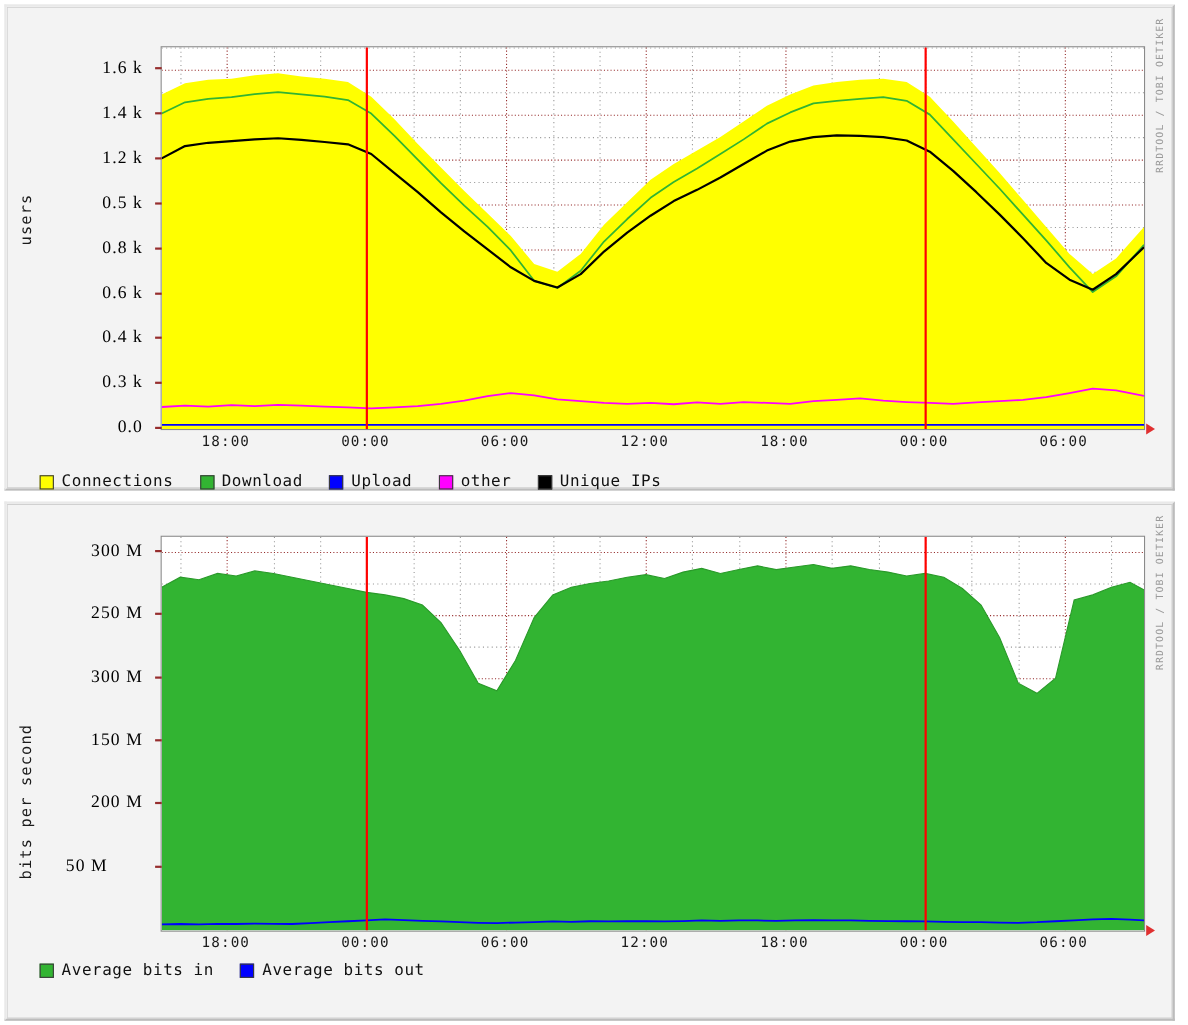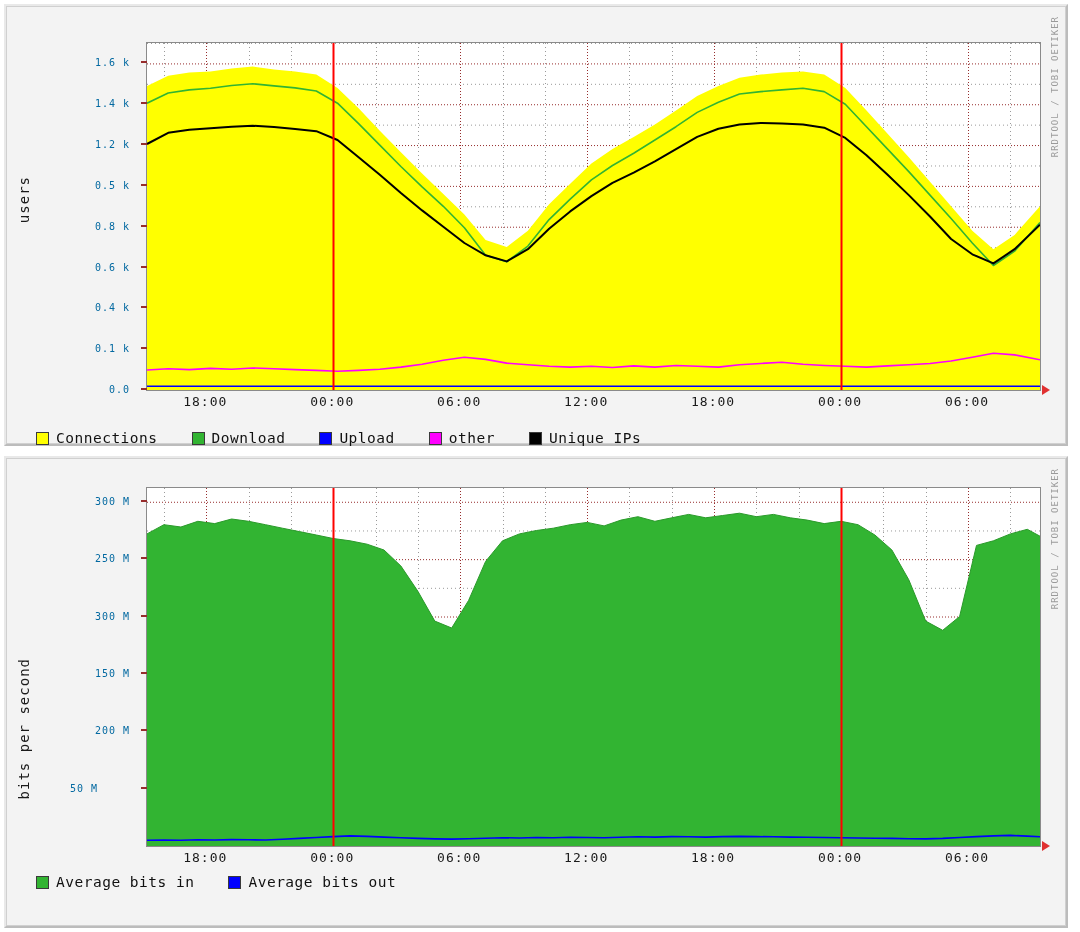--- a/index.html
+++ b/index.html
@@ -39,31 +39,31 @@
   }
 
   
   .plot{position:absolute;background:#ffffff;overflow:hidden;}
   .plot .svgwrap{position:absolute;inset:0;}
   svg{display:block;}
 
   
   .ylab{
     position:absolute;text-align:right;
-    font-size:10px;color:#0369a1;letter-spacing:1px;
-    transform:translateY(-50%);white-space:nowrap;
+    font-size:16px;color:#000000;letter-spacing:1px;
+    transform:translateY(-50%);white-space:nowrap;font-family:Liberation Serif, serif;
   }
   
   .xlab{
     position:absolute;font-size:13px;color:#1a1a1a;letter-spacing:1px;
     transform:translateX(-50%);white-space:nowrap;
   }
 
   
-  .legend{position:absolute;display:flex;align-items:flex-end;gap:16px;}
+  .legend{position:absolute;display:flex;align-items:flex-end;gap:6px;}
   .lg-item{display:flex;align-items:center;margin-right:18px;}
   .swatch{
     width:13px;height:13px;border:1px solid #3a3a3a;margin-right:7px;
     box-sizing:border-box;flex:0 0 auto;
   }
   .lg-text{font-size:14.5px;color:#111;letter-spacing:0.5px;white-space:nowrap;}
 
   
   .arrow{position:absolute;width:0;height:0;
     border-top:5px solid transparent;border-bottom:5px solid transparent;
@@ -127,21 +127,21 @@
             <path d="M 0.0 327.0 L 21.2 325.8 L 42.3 326.6 L 63.5 325.4 L 84.6 326.2 L 105.8 325.0 L 127.0 325.8 L 148.1 326.6 L 169.3 327.4 L 190.5 328.2 L 211.6 327.4 L 232.8 326.2 L 253.9 324.1 L 275.1 321.3 L 296.3 317.2 L 317.4 314.3 L 338.6 316.4 L 359.7 320.1 L 380.9 321.7 L 402.1 323.3 L 423.2 324.1 L 444.4 323.3 L 465.5 324.5 L 486.7 322.9 L 507.9 324.1 L 529.0 322.5 L 550.2 323.3 L 571.4 324.1 L 592.5 321.7 L 613.7 320.5 L 634.8 319.2 L 656.0 321.3 L 677.2 322.5 L 698.3 323.3 L 719.5 324.1 L 740.6 322.9 L 761.8 321.7 L 783.0 320.5 L 804.1 318.0 L 825.3 314.3 L 846.4 310.3 L 867.6 311.9 L 893.0 316.8" fill="none" stroke="#ff00ff" stroke-width="1.6" stroke-linejoin="round"></path>
             <path d="M 0.0 101.0 L 21.2 89.8 L 42.3 86.8 L 63.5 85.3 L 84.6 83.7 L 105.8 82.7 L 127.0 84.1 L 148.1 86.1 L 169.3 88.2 L 190.5 97.0 L 211.6 114.3 L 232.8 131.7 L 253.9 150.0 L 275.1 167.4 L 296.3 183.7 L 317.4 200.0 L 338.6 212.3 L 359.7 218.4 L 380.9 206.2 L 402.1 185.7 L 423.2 168.4 L 444.4 153.1 L 465.5 139.8 L 486.7 129.6 L 507.9 118.4 L 529.0 106.1 L 550.2 93.9 L 571.4 85.7 L 592.5 81.6 L 613.7 80.0 L 634.8 80.6 L 656.0 81.6 L 677.2 84.7 L 698.3 94.9 L 719.5 112.3 L 740.6 131.7 L 761.8 152.1 L 783.0 173.5 L 804.1 196.0 L 825.3 211.3 L 846.4 220.4 L 867.6 206.2 L 893.0 181.7" fill="none" stroke="#000000" stroke-width="2" stroke-linejoin="round"></path>
             <line x1="186.5" y1="0" x2="186.5" y2="347" stroke="#ff0000" stroke-width="2"></line>
             <line x1="694.5" y1="0" x2="694.5" y2="347" stroke="#ff0000" stroke-width="2"></line>
           </svg>
         </div>
     </div>
     <div id="yl0">
         <div class="ylab" style="right: 936px; top: 383px; width: 110px;">0.0</div>
         <div style="position: absolute; left: 135px; top: 382px; width: 6px; height: 2px; background: rgb(150, 45, 45);"></div>
-        <div class="ylab" style="right: 936px; top: 342.176px; width: 110px;">0.1 k</div>
+        <div class="ylab" style="right: 936px; top: 342.176px; width: 110px;">0.3 k</div>
         <div style="position: absolute; left: 135px; top: 341.176px; width: 6px; height: 2px; background: rgb(150, 45, 45);"></div>
         <div class="ylab" style="right: 936px; top: 301.353px; width: 110px;">0.4 k</div>
         <div style="position: absolute; left: 135px; top: 300.353px; width: 6px; height: 2px; background: rgb(150, 45, 45);"></div>
         <div class="ylab" style="right: 936px; top: 260.529px; width: 110px;">0.6 k</div>
         <div style="position: absolute; left: 135px; top: 259.529px; width: 6px; height: 2px; background: rgb(150, 45, 45);"></div>
         <div class="ylab" style="right: 936px; top: 219.706px; width: 110px;">0.8 k</div>
         <div style="position: absolute; left: 135px; top: 218.706px; width: 6px; height: 2px; background: rgb(150, 45, 45);"></div>
         <div class="ylab" style="right: 936px; top: 178.882px; width: 110px;">0.5 k</div>
         <div style="position: absolute; left: 135px; top: 177.882px; width: 6px; height: 2px; background: rgb(150, 45, 45);"></div>
         <div class="ylab" style="right: 936px; top: 138.059px; width: 110px;">1.2 k</div>

